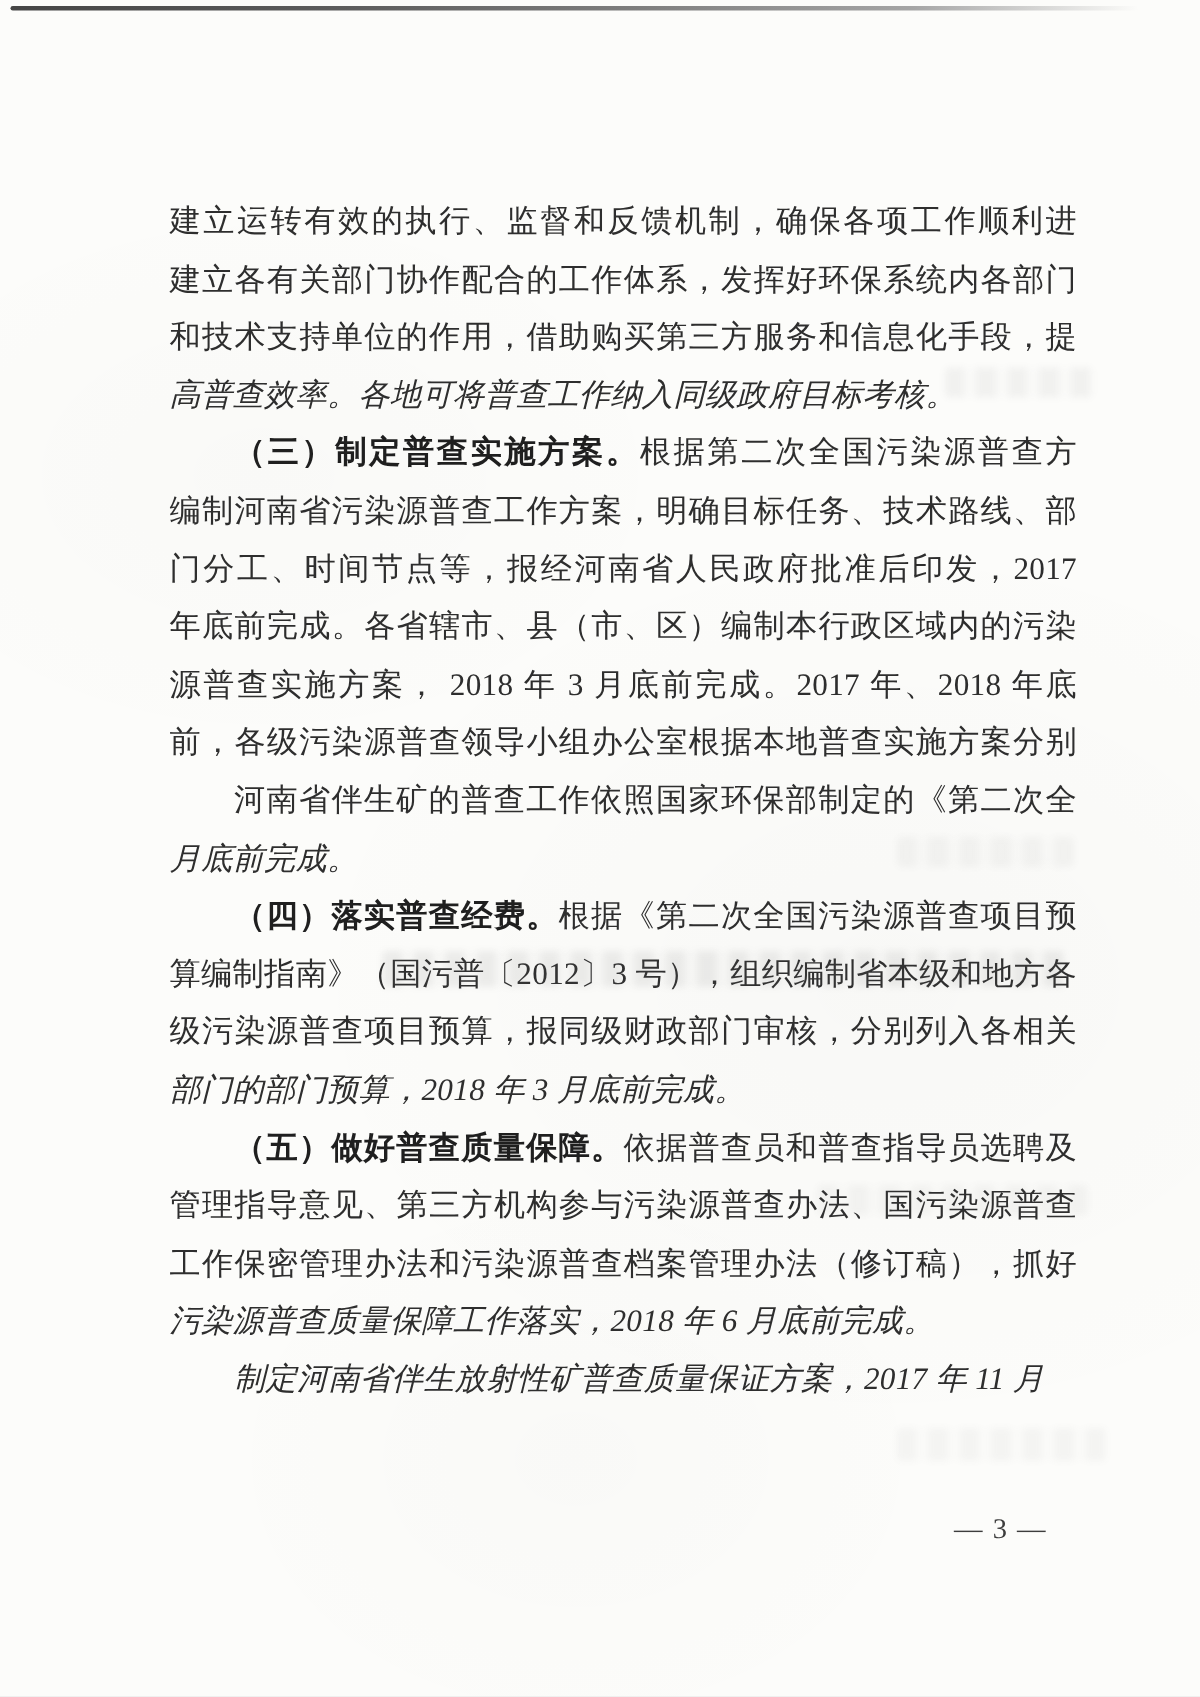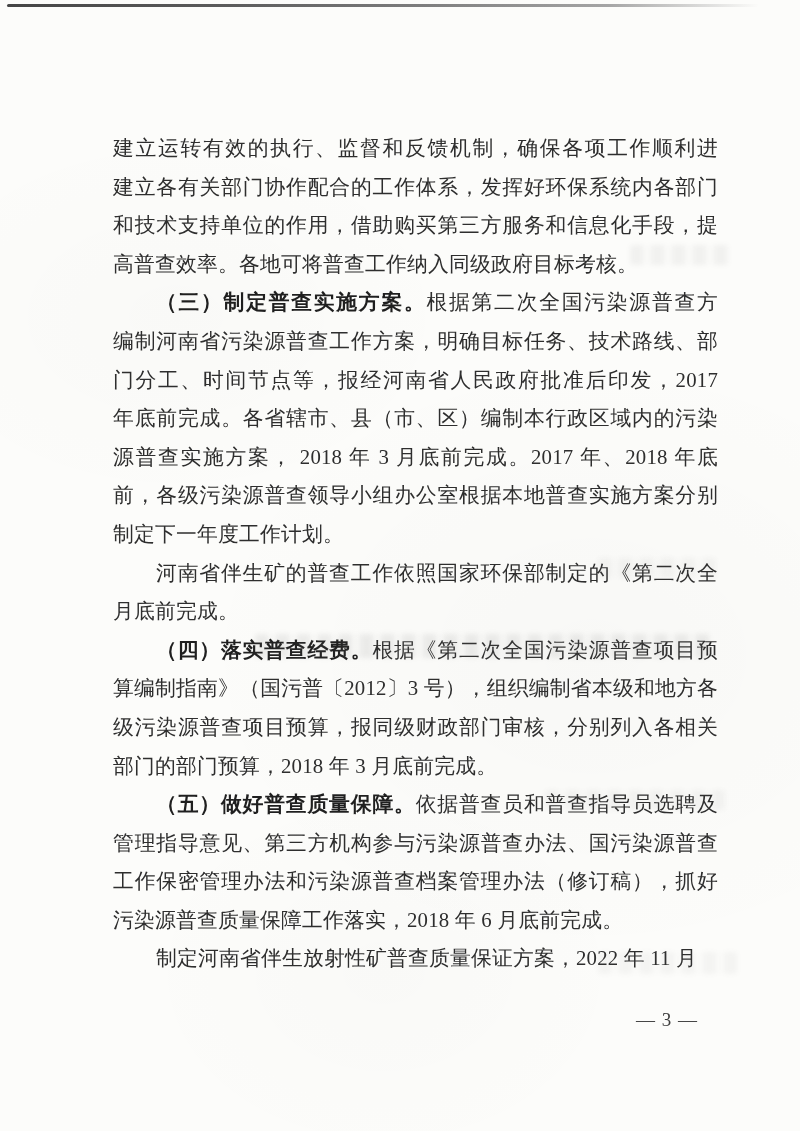--- a/index.html
+++ b/index.html
@@ -41,21 +41,21 @@
   }
   .para { margin: 0; }
   .line {
     height: 38.6px;
     line-height: 38.6px;
     overflow: hidden;
     text-align: justify;
     text-align-last: justify;
     letter-spacing: 0.2px;
   }
-  .line.last { text-align-last: left; }
+  .line.last { text-align-last: left; font-style: italic; }
   .line.indent { padding-left: 43px; }
   .heading {
     font-family: Liberation Sans, sans-serif;
     font-weight: 700;
     color: #1f1f1f;
   }
   .page-number {
     position: absolute;
     left: 636px;
     top: 1008px;
@@ -95,40 +95,39 @@
         <div class="line">和技术支持单位的作用，借助购买第三方服务和信息化手段，提</div>
         <div class="line last">高普查效率。各地可将普查工作纳入同级政府目标考核。</div>
       </div>
       <div class="para">
         <div class="line indent"><span class="heading">（三）制定普查实施方案。</span>根据第二次全国污染源普查方案，</div>
         <div class="line">编制河南省污染源普查工作方案，明确目标任务、技术路线、部</div>
         <div class="line">门分工、时间节点等，报经河南省人民政府批准后印发，2017</div>
         <div class="line">年底前完成。各省辖市、县（市、区）编制本行政区域内的污染</div>
         <div class="line">源普查实施方案，  2018 年 3 月底前完成。2017 年、2018 年底</div>
         <div class="line">前，各级污染源普查领导小组办公室根据本地普查实施方案分别</div>
-        <div class="line last">制定下一年度工作计划。</div>
       </div>
       <div class="para">
         <div class="line indent">河南省伴生矿的普查工作依照国家环保部制定的《第二次全</div>
         <div class="line last">月底前完成。</div>
       </div>
       <div class="para">
         <div class="line indent"><span class="heading">（四）落实普查经费。</span>根据《第二次全国污染源普查项目预</div>
         <div class="line">算编制指南》（国污普〔2012〕3 号），组织编制省本级和地方各</div>
         <div class="line">级污染源普查项目预算，报同级财政部门审核，分别列入各相关</div>
         <div class="line last">部门的部门预算，2018 年 3 月底前完成。</div>
       </div>
       <div class="para">
         <div class="line indent"><span class="heading">（五）做好普查质量保障。</span>依据普查员和普查指导员选聘及</div>
         <div class="line">管理指导意见、第三方机构参与污染源普查办法、国污染源普查</div>
         <div class="line">工作保密管理办法和污染源普查档案管理办法（修订稿），抓好</div>
         <div class="line last">污染源普查质量保障工作落实，2018 年 6 月底前完成。</div>
       </div>
       <div class="para">
-        <div class="line last indent">制定河南省伴生放射性矿普查质量保证方案，2022 年 11 月</div>
+        <div class="line last indent">制定河南省伴生放射性矿普查质量保证方案，2017 年 11 月</div>
       </div>
     </div>
 
   <div class="smudge s1"></div>
   <div class="smudge s2"></div>
   <div class="smudge s3"></div>
   <div class="smudge s4"></div>
   <div class="smudge s5"></div>
 
   <div class="page-number">— 3 —</div>

